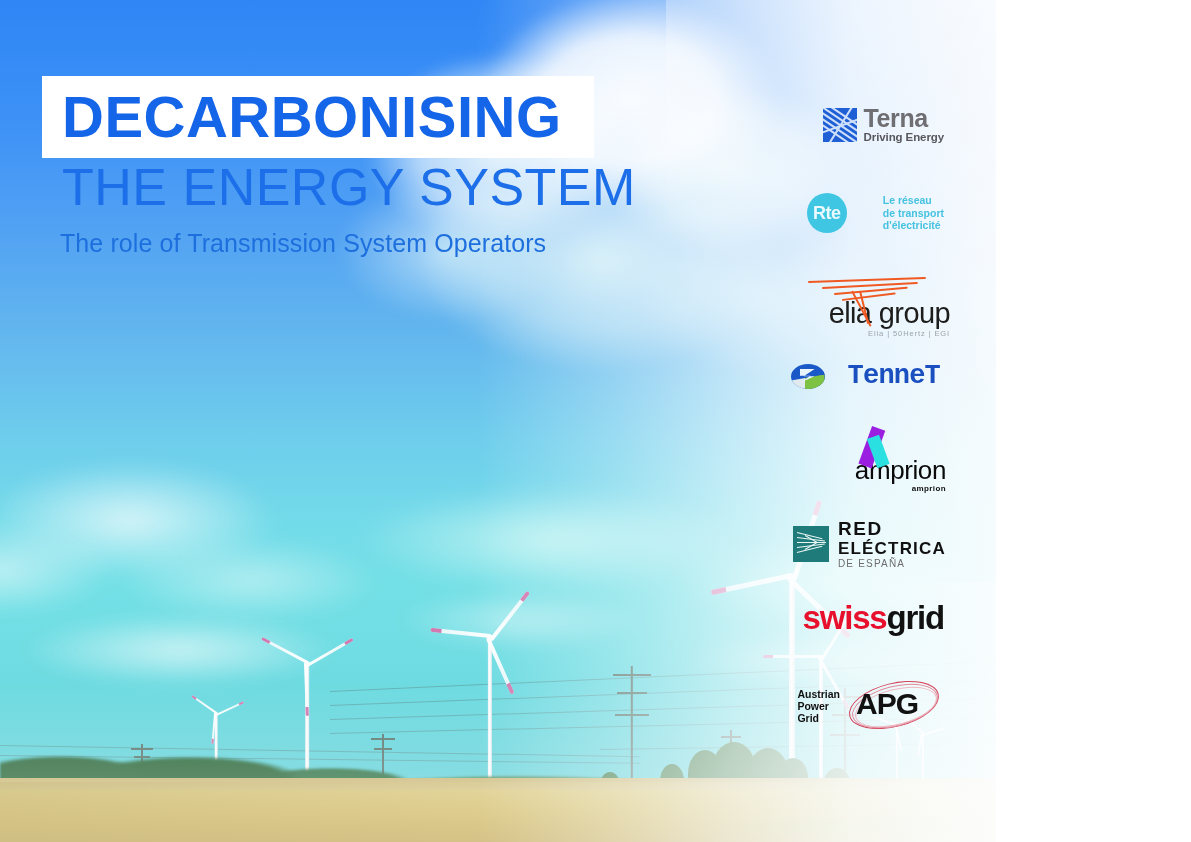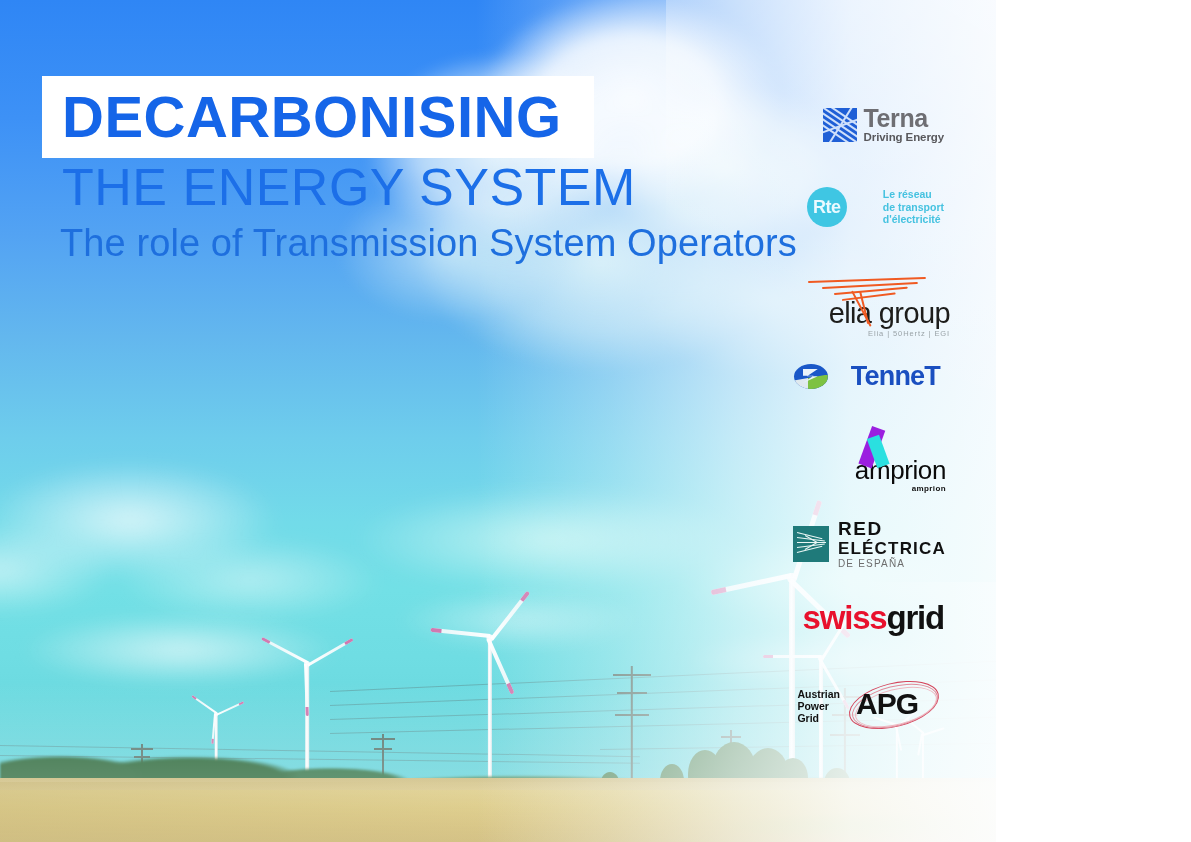--- a/index.html
+++ b/index.html
@@ -180,21 +180,21 @@
     font-size:58px; font-weight:bold; letter-spacing:.5px;
     color:#1565E8; line-height:68px; white-space:nowrap;
   }
   .title-2 {
     position:absolute; left:62px; top:156px;
     font-size:52px; font-weight:normal; letter-spacing:.5px;
     color:#1C6FE8; line-height:62px; white-space:nowrap;
   }
   .subtitle {
     position:absolute; left:60px; top:224px;
-    font-size:38px; font-weight:normal; letter-spacing:.1px;
+    font-size:25px; font-weight:normal; letter-spacing:.1px;
     color:#1E6FDE; line-height:38px; white-space:nowrap;
   }
 
   
   .logo-col {
     position:absolute; right:0; top:0; width:210px; height:842px;
   }
   .logo-slot {
     position:absolute; right:52px;
     display:flex; align-items:center; justify-content:flex-end;
@@ -229,21 +229,21 @@
     position:relative; width:140px; height:26px; margin-bottom:-6px; margin-right:2px;
   }
   .elia .swoosh b {
     position:absolute; left:0; height:2px; background:#f05a22; border-radius:2px;
     transform-origin:left center; display:block;
   }
   .elia .word { font-size:29px; font-weight:normal; color:#1d1d1b; letter-spacing:-.6px; line-height:30px; }
   .elia .sub { font-size:7.5px; color:#9aa3a8; letter-spacing:.9px; margin-top:1px; }
 
   
-  .tennet { gap:23px; }
+  .tennet { gap:23px;font-family:Liberation Mono, monospace; }
   .tennet .mark {
     width:34px; height:25px; border-radius:50%; flex:none; position:relative; overflow:hidden;
     background:#1a58c8;
   }
   .tennet .mark .g {
     position:absolute; left:0; bottom:0; width:100%; height:58%;
     background:linear-gradient(90deg,#dfe9ee 0 40%, #7dc242 40% 100%);
     clip-path:polygon(0 42%,100% 0,100% 100%,0 100%);
   }
   .tennet .mark .z {
@@ -478,21 +478,21 @@
         <span style="top:28px; transform:rotate(34deg);"></span>
         <span style="top:17px; transform:rotate(-58deg);"></span>
         <span style="top:17px; transform:rotate(-20deg);"></span>
       </div>
       <div class="txt">
         <div class="t1">Terna</div>
         <div class="t2">Driving Energy</div>
       </div>
     </div>
 
-    <div class="logo-slot rte" style="top:187px;gap:36px;">
+    <div class="logo-slot rte" style="top:193px;gap:36px;">
       <div class="circle">Rte</div>
       <div class="lines">
         <div>Le réseau</div>
         <div>de transport</div>
         <div>d'électricité</div>
       </div>
     </div>
 
     <div class="logo-slot elia" style="top:278px; right:46px;">
       <div class="swoosh">

